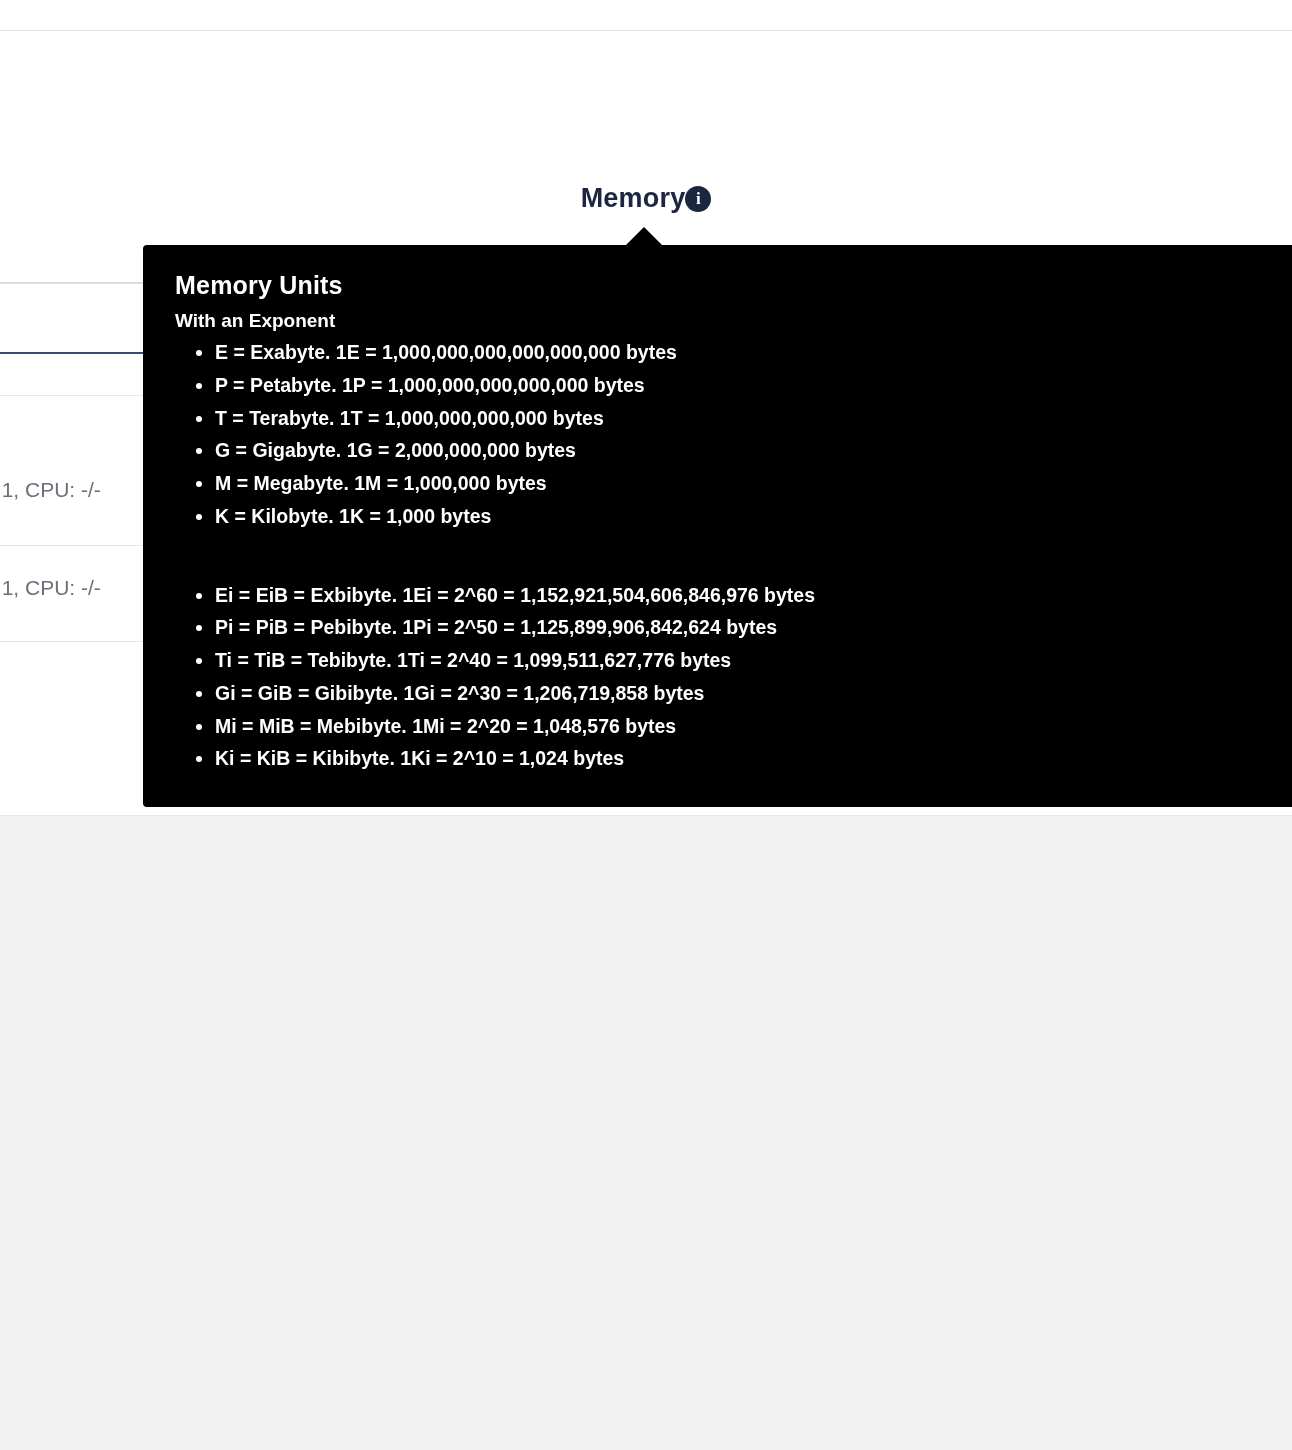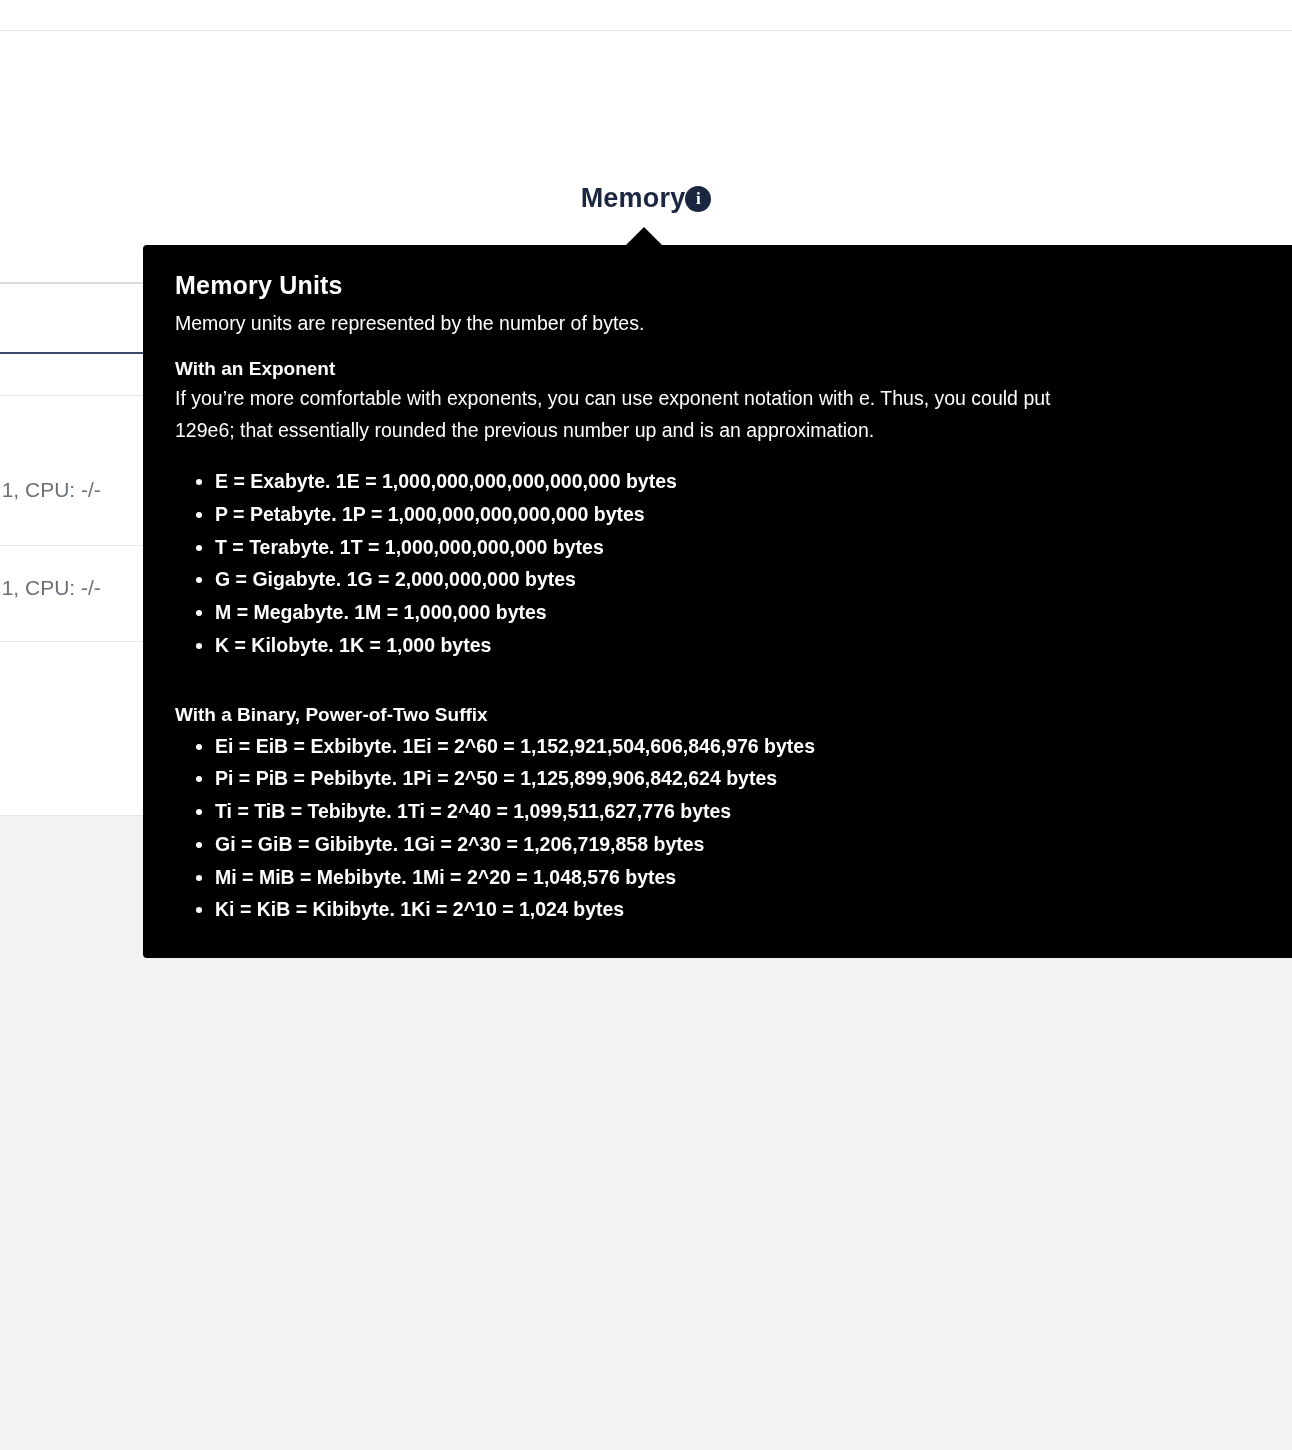--- a/index.html
+++ b/index.html
@@ -172,43 +172,40 @@
 <div class="cell-text cell-2">: 1, CPU: -/-</div>
 
 <div class="section-title-wrap">
   <span class="section-title">Memory</span>
   <span class="info-icon">i</span>
 </div>
 
 <div class="tooltip-arrow"></div>
 <div class="tooltip">
   <div class="tt-title">Memory Units</div>
-  <div class="tt-lead">Memory units are represented by the number of bytes.</div>
 
 
   <div class="tt-block">
     <div class="tt-sub">With an Exponent</div>
-    <p class="tt-p">If you’re more comfortable with exponents, you can use exponent notation with e. Thus, you could put 129e6; that essentially rounded the previous number up and is an approximation.</p>
   </div>
 
   <div class="tt-block">
     <ul class="tt-list">
       <li>E = Exabyte. 1E = 1,000,000,000,000,000,000 bytes</li>
       <li>P = Petabyte. 1P = 1,000,000,000,000,000 bytes</li>
       <li>T = Terabyte. 1T = 1,000,000,000,000 bytes</li>
       <li>G = Gigabyte. 1G = 2,000,000,000 bytes</li>
       <li>M = Megabyte. 1M = 1,000,000 bytes</li>
       <li>K = Kilobyte. 1K = 1,000 bytes</li>
     </ul>
   </div>
 
   <div class="tt-gap"></div>
 
   <div class="tt-block">
-    <div class="tt-sub">With a Binary, Power-of-Two Suffix</div>
     <ul class="tt-list">
       <li>Ei = EiB = Exbibyte. 1Ei = 2^60 = 1,152,921,504,606,846,976 bytes</li>
       <li>Pi = PiB = Pebibyte. 1Pi = 2^50 = 1,125,899,906,842,624 bytes</li>
       <li>Ti = TiB = Tebibyte. 1Ti = 2^40 = 1,099,511,627,776 bytes</li>
       <li>Gi = GiB = Gibibyte. 1Gi = 2^30 = 1,206,719,858 bytes</li>
       <li>Mi = MiB = Mebibyte. 1Mi = 2^20 = 1,048,576 bytes</li>
       <li>Ki = KiB = Kibibyte. 1Ki = 2^10 = 1,024 bytes</li>
     </ul>
   </div>
 </div>

